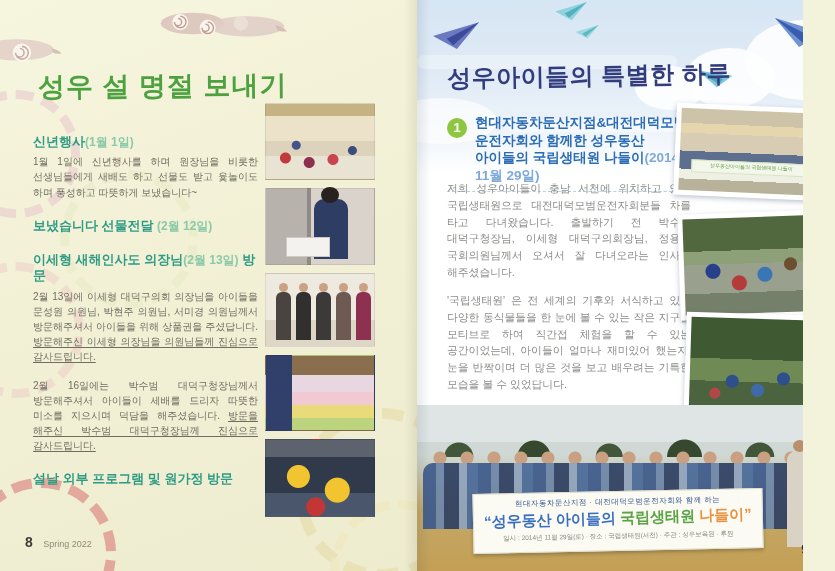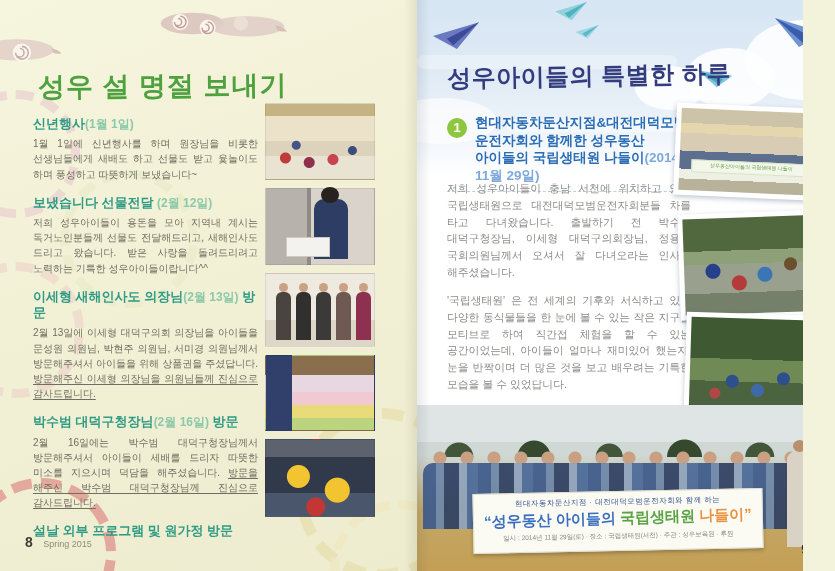--- a/index.html
+++ b/index.html
@@ -18,21 +18,21 @@
   .wm6{left:60px;top:170px;width:120px;height:120px;border:9px dashed #dfe6bc;opacity:.35;}
 
   .cloud-motif{position:absolute;}
   .cloud-motif svg{display:block;}
 
   .l-title{position:absolute;left:38px;top:68px;font-size:27px;font-weight:bold;
     color:#4da13e;letter-spacing:1px;transform:rotate(-.5deg);}
 
   .l-col{position:absolute;left:33px;top:116px;width:225px;}
   .l-sec{margin-bottom:13px;}
-  .sec-h{font-size:13px;font-weight:bold;color:#2e9b85;margin-bottom:4px;line-height:1.25;}
+  .sec-h{font-size:13px;font-weight:bold;color:#2e9b85;margin-bottom:4px;line-height:1.25;margin-top:18px;}
   .sec-date{font-size:12px;font-weight:bold;color:#8bc9a9;}
   .sec-b{font-size:10px;color:#6f6e60;line-height:1.52;text-align:justify;word-break:keep-all;}
   .u{text-decoration:underline;text-underline-offset:2px;}
 
   .l-photos{position:absolute;left:265px;top:103px;width:110px;}
   .ph{width:110px;margin-bottom:8px;border:1px solid rgba(0,0,0,.08);box-sizing:border-box;}
   .ph1{height:77px;background:
     radial-gradient(circle 5px at 18% 72%,#c03a3a 5px,transparent 6px),
     radial-gradient(circle 5px at 40% 78%,#8e2f4d 5px,transparent 6px),
     radial-gradient(circle 5px at 62% 74%,#c8454f 5px,transparent 6px),
@@ -175,30 +175,28 @@
 
     <div class="l-col">
 
       <div class="l-sec">
         <div class="sec-h"><span>신년행사</span><span class="sec-date">(1월 1일)</span></div>
         <div class="sec-b">1월 1일에 신년행사를 하며 원장님을 비롯한 선생님들에게 새배도 하고 선물도 받고 윷놀이도 하며 풍성하고 따뜻하게 보냈습니다~</div>
       </div>
 
       <div class="l-sec">
         <div class="sec-h"><span>보냈습니다 선물전달</span><span class="sec-date"> (2월 12일)</span></div>
-        <div class="sec-b">저희 성우아이들이 용돈을 모아 지역내 계시는 독거노인분들께 선물도 전달해드리고, 새해인사도 드리고 왔습니다. 받은 사랑을 돌려드리려고 노력하는 기특한 성우아이들이랍니다^^</div>
       </div>
 
       <div class="l-sec">
         <div class="sec-h"><span>이세형 새해인사도 의장님</span><span class="sec-date">(2월 13일)</span><span> 방문</span></div>
         <div class="sec-b"><span>2월 13일에 이세형 대덕구의회 의장님을 아이들을 문성원 의원님, 박현주 의원님, 서미경 의원님께서 방문해주셔서 아이들을 위해 상품권을 주셨답니다. </span><span class="u">방문해주신 이세형 의장님을 의원님들께 진심으로 감사드립니다.</span></div>
       </div>
 
       <div class="l-sec">
-        <div class="sec-h"><span>박수범 대덕구청장님</span><span class="sec-date">(2월 16일)</span><span> 방문</span></div>
         <div class="sec-b"><span>2월 16일에는 박수범 대덕구청장님께서 방문해주셔서 아이들이 세배를 드리자 따뜻한 미소를 지으시며 덕담을 해주셨습니다. </span><span class="u">방문을 해주신 박수범 대덕구청장님께 진심으로 감사드립니다.</span></div>
       </div>
 
       <div class="l-sec">
         <div class="sec-h"><span>설날 외부 프로그램 및 원가정 방문</span></div>
 
       </div>
     </div>
 
     <div class="l-photos">
@@ -213,21 +211,21 @@
         <i style="left:50px;background:#3c3a38;"></i>
         <i style="left:70px;background:#6e5a52;"></i>
         <i style="left:90px;background:#8e3050;"></i>
       </div>
       <div class="ph ph4"></div>
       <div class="ph ph5"></div>
     </div>
 
     <div class="l-footer">
       <span class="l-pagenum">8</span>
-      <span class="l-season">Spring 2015</span>
+      <span class="l-season">Spring 2022</span>
     </div>
   </div>
 
   <div class="page-right">
     <div class="sky">
       <div class="cloudpuff" style="right:-30px;top:20px;width:120px;height:80px;"></div>
       <div class="cloudpuff" style="right:60px;top:48px;width:90px;height:60px;"></div>
       <div class="cloudpuff" style="right:130px;top:66px;width:70px;height:44px;"></div>
       <div class="cloudpuff" style="left:-30px;top:98px;width:110px;height:46px;opacity:.7;"></div>
       <div class="sky-streak" style="left:0;top:55px;width:260px;height:14px;opacity:.5;"></div>

